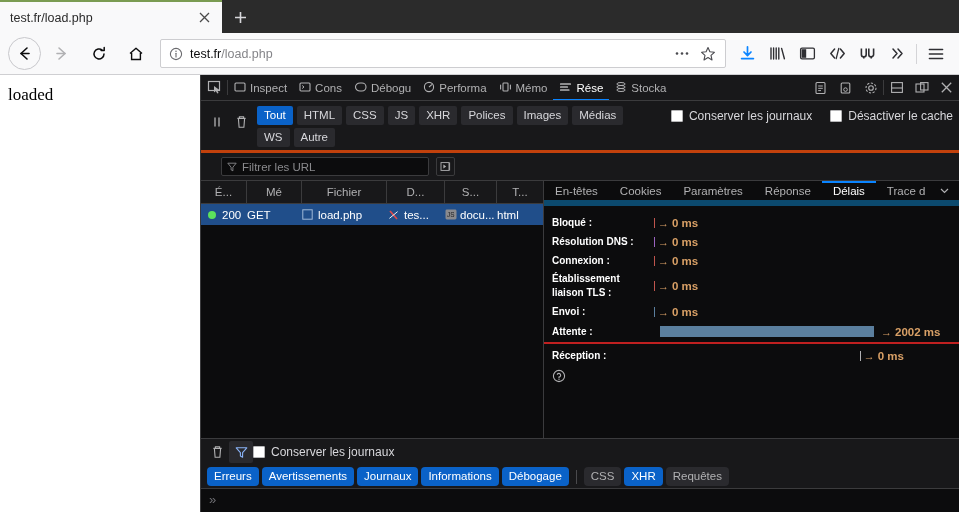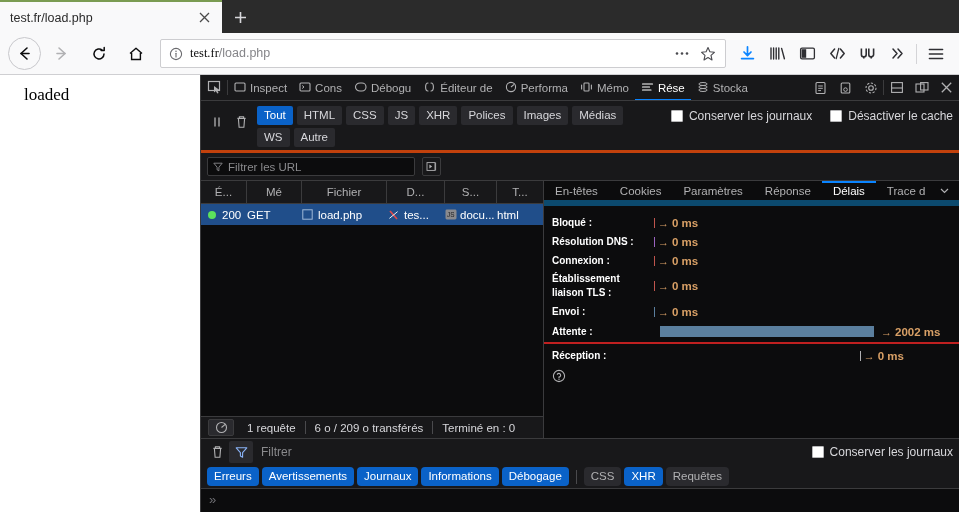--- a/index.html
+++ b/index.html
@@ -54,37 +54,37 @@
 
   .urlbar {
     flex: 1; height: 29px; margin: 0 6px 0 8px;
     background: #ffffff; border: 1px solid #cdcdd0; border-radius: 2px;
     display: flex; align-items: center; padding: 0 4px 0 8px;
   }
   .url-text {
     flex: 1; font-size: 12.5px; color: #858589; margin-left: 7px;
     white-space: nowrap; overflow: hidden;
   }
-  .url-text b { color: #0c0c0d; font-weight: 400; font-family: Liberation Serif, serif; }
+  .url-text b { color: #0c0c0d; font-weight: 400; }
   .url-icon-btn {
     width: 26px; height: 25px; display: flex; align-items: center;
     justify-content: center; color: #4a4a4f; flex: none;
   }
   .tbicon {
     width: 30px; height: 30px; display: flex; align-items: center;
     justify-content: center; color: #2f2f33; flex: none;
   }
   .tbicon.accent { color: #0a84ff; }
   .tb-sep {
     width: 1px; height: 20px; background: #d4d4d7; margin: 0 4px; flex: none;
   }
 
   
   .pagearea {
-    position: absolute; top: 75px; left: 16px; width: 200px; height: 437px;
+    position: absolute; top: 75px; left: 0; width: 200px; height: 437px;
     background: #ffffff;
   }
   .page-text {
     font-family: "Liberation Serif", serif; font-size: 17px;
     color: #000; padding: 10px 0 0 8px;
   }
 
   
   .devtools {
     position: absolute; top: 75px; left: 200px;
@@ -147,21 +147,21 @@
     font-size: 12px; color: #d7d7db; white-space: nowrap; margin-top: 5px;
   }
   .cbox {
     width: 12px; height: 12px; background: #ffffff; border: 1px solid #b6b6b8;
     border-radius: 1px; flex: none;
   }
 
   
   .net-filterrow {
     height: 28px; background: #18181a; display: flex; align-items: center;
-    padding: 0 6px; flex: none; border-bottom: 1px solid #3b3b3d;
+    padding: 0 20px; flex: none; border-bottom: 1px solid #3b3b3d;
   }
   .urlfilter {
     width: 208px; height: 19px; background: #0c0c0d;
     border: 1px solid #3b3b3d; border-radius: 2px;
     display: flex; align-items: center; padding: 0 5px; gap: 5px;
   }
   .urlfilter span { font-size: 11.5px; color: #8a8a8d; }
   .ff-btn {
     width: 19px; height: 19px; margin-left: 7px; border: 1px solid #3b3b3d;
     display: flex; align-items: center; justify-content: center;
@@ -441,28 +441,20 @@
       <div class="dt-tab">
         <span>
           <svg width="13" height="12" viewBox="0 0 13 12">
               <path d="M1.5 6 A4.5 4 0 0 1 6 2
             H8 A4 4 0 0 1 8 10 H6 A4.5 4 0 0 1 1.5 6 Z" stroke="#b1b1b3" stroke-width="1.1" fill="none"></path>
             </svg></span>
         <span>Débogu</span>
       </div>
       <div class="dt-tab">
         <span>
-          <svg width="13" height="12" viewBox="0 0 13 12">
-              <path d="M5 2 Q2.6 2 2.6 6
-            Q2.6 10 5 10 M8 2 Q10.4 2 10.4 6 Q10.4 10 8 10" stroke="#b1b1b3" stroke-width="1.1" fill="none" stroke-linecap="round"></path>
-            </svg></span>
-        <span>Éditeur de</span>
-      </div>
-      <div class="dt-tab">
-        <span>
           <svg width="12" height="12" viewBox="0 0 12 12">
               <circle cx="6" cy="6" r="4.6" stroke="#b1b1b3" stroke-width="1.1" fill="none"></circle>
               <path d="M6 6 L9.2 3.4" stroke="#b1b1b3" stroke-width="1.1"></path>
             </svg></span>
         <span>Performa</span>
       </div>
       <div class="dt-tab">
         <span>
           <svg width="13" height="12" viewBox="0 0 13 12">
               <rect x="4" y="2" width="5" height="8" rx="0.7" stroke="#b1b1b3" stroke-width="1.1" fill="none"></rect>
@@ -626,33 +618,20 @@
                   <rect x="0.5" y="0.5" width="11" height="10" rx="1.4" fill="#8a8a8d"></rect>
                   <text x="5.8" y="7.8" font-size="6.4" fill="#1b1b1d" text-anchor="middle" font-family="sans-serif">JS</text>
                   </svg>
               </span>
               <span>docu...</span>
             </span>
             <span class="c rc-tr">html</span>
           </div>
         </div>
 
-        <div class="req-status">
-          <span class="rs-icon">
-            <svg width="13" height="13" viewBox="0 0 13 13">
-              <circle cx="6.5" cy="6.5" r="5" stroke="#b1b1b3" stroke-width="1.1" fill="none"></circle>
-              <path d="M6.5 6.5 L10.2 3.4" stroke="#b1b1b3" stroke-width="1.1"></path>
-              </svg>
-          </span>
-          <span class="rs-item">1 requête</span>
-          <span class="rs-div"></span>
-          <span class="rs-item">6 o / 209 o transférés</span>
-          <span class="rs-div"></span>
-          <span class="rs-item">Terminé en : 0</span>
-        </div>
       </div>
 
       <div class="detail-pane">
         <div class="det-tabs">
           <div class="det-tab">En-têtes</div>
           <div class="det-tab">Cookies</div>
           <div class="det-tab">Paramètres</div>
           <div class="det-tab">Réponse</div>
           <div class="det-tab sel">Délais</div>
           <div class="det-tab">Trace d</div>
@@ -747,21 +726,20 @@
             <path d="M2.4 3.4 H10.6 M4.4 3.4 V1.8 H8.6 V3.4" stroke="#b1b1b3" stroke-width="1.1" fill="none"></path>
             <path d="M3.4 3.4 L4.1 12.2 H8.9 L9.6 3.4" stroke="#b1b1b3" stroke-width="1.1" fill="none"></path>
             </svg>
         </div>
         <div class="con-btn active">
           <svg width="13" height="13" viewBox="0 0 13 13">
               <path d="M1.2 1.8 H11.8 L7.6 6.6
             V11.2 L5.4 10 V6.6 Z" stroke="#8ab4f8" stroke-width="1.1" fill="none" stroke-linejoin="round"></path>
             </svg>
         </div>
-        <div class="con-filter">Filtrer</div>
         <div class="cbwrap" style="margin:0">
           <span class="cbox"></span>
           <span>Conserver les journaux</span>
         </div>
       </div>
 
       <div class="con-chips">
         <span class="con-chip on">Erreurs</span>
         <span class="con-chip on">Avertissements</span>
         <span class="con-chip on">Journaux</span>

